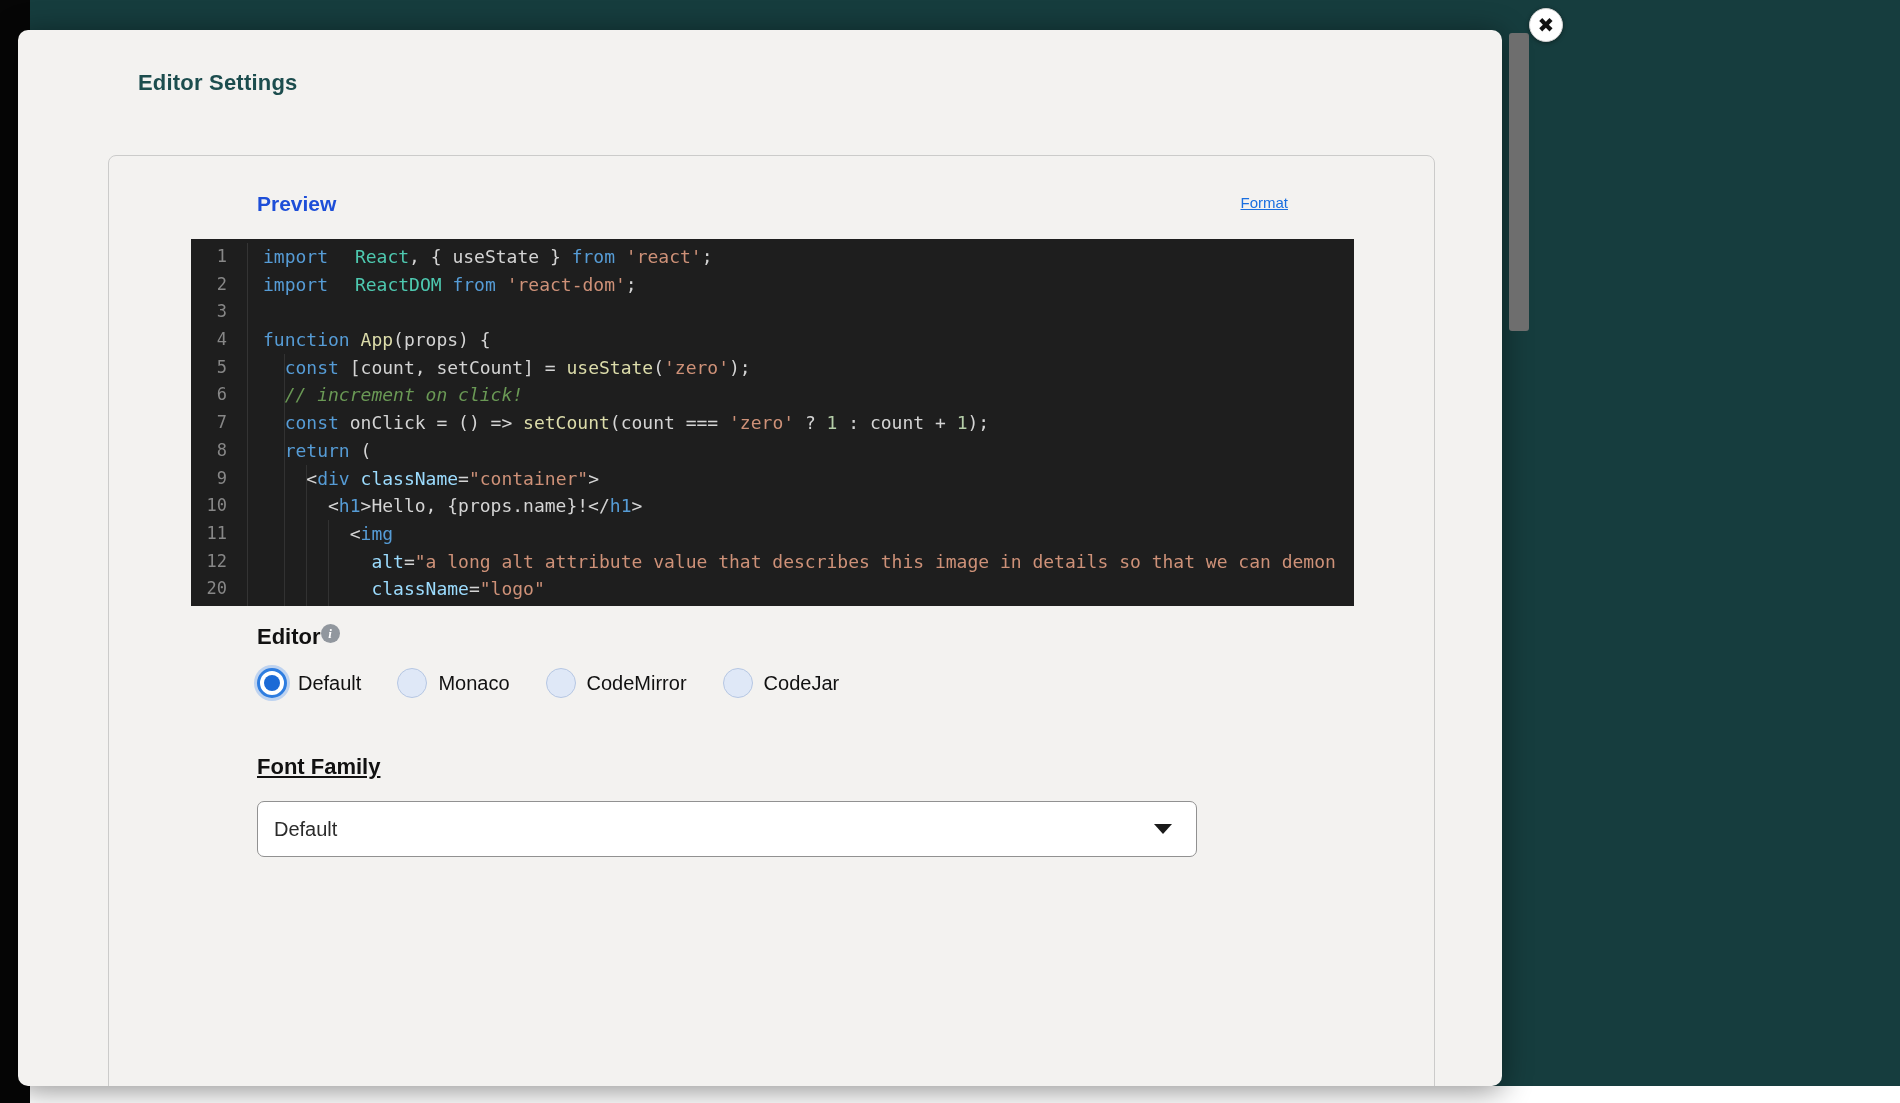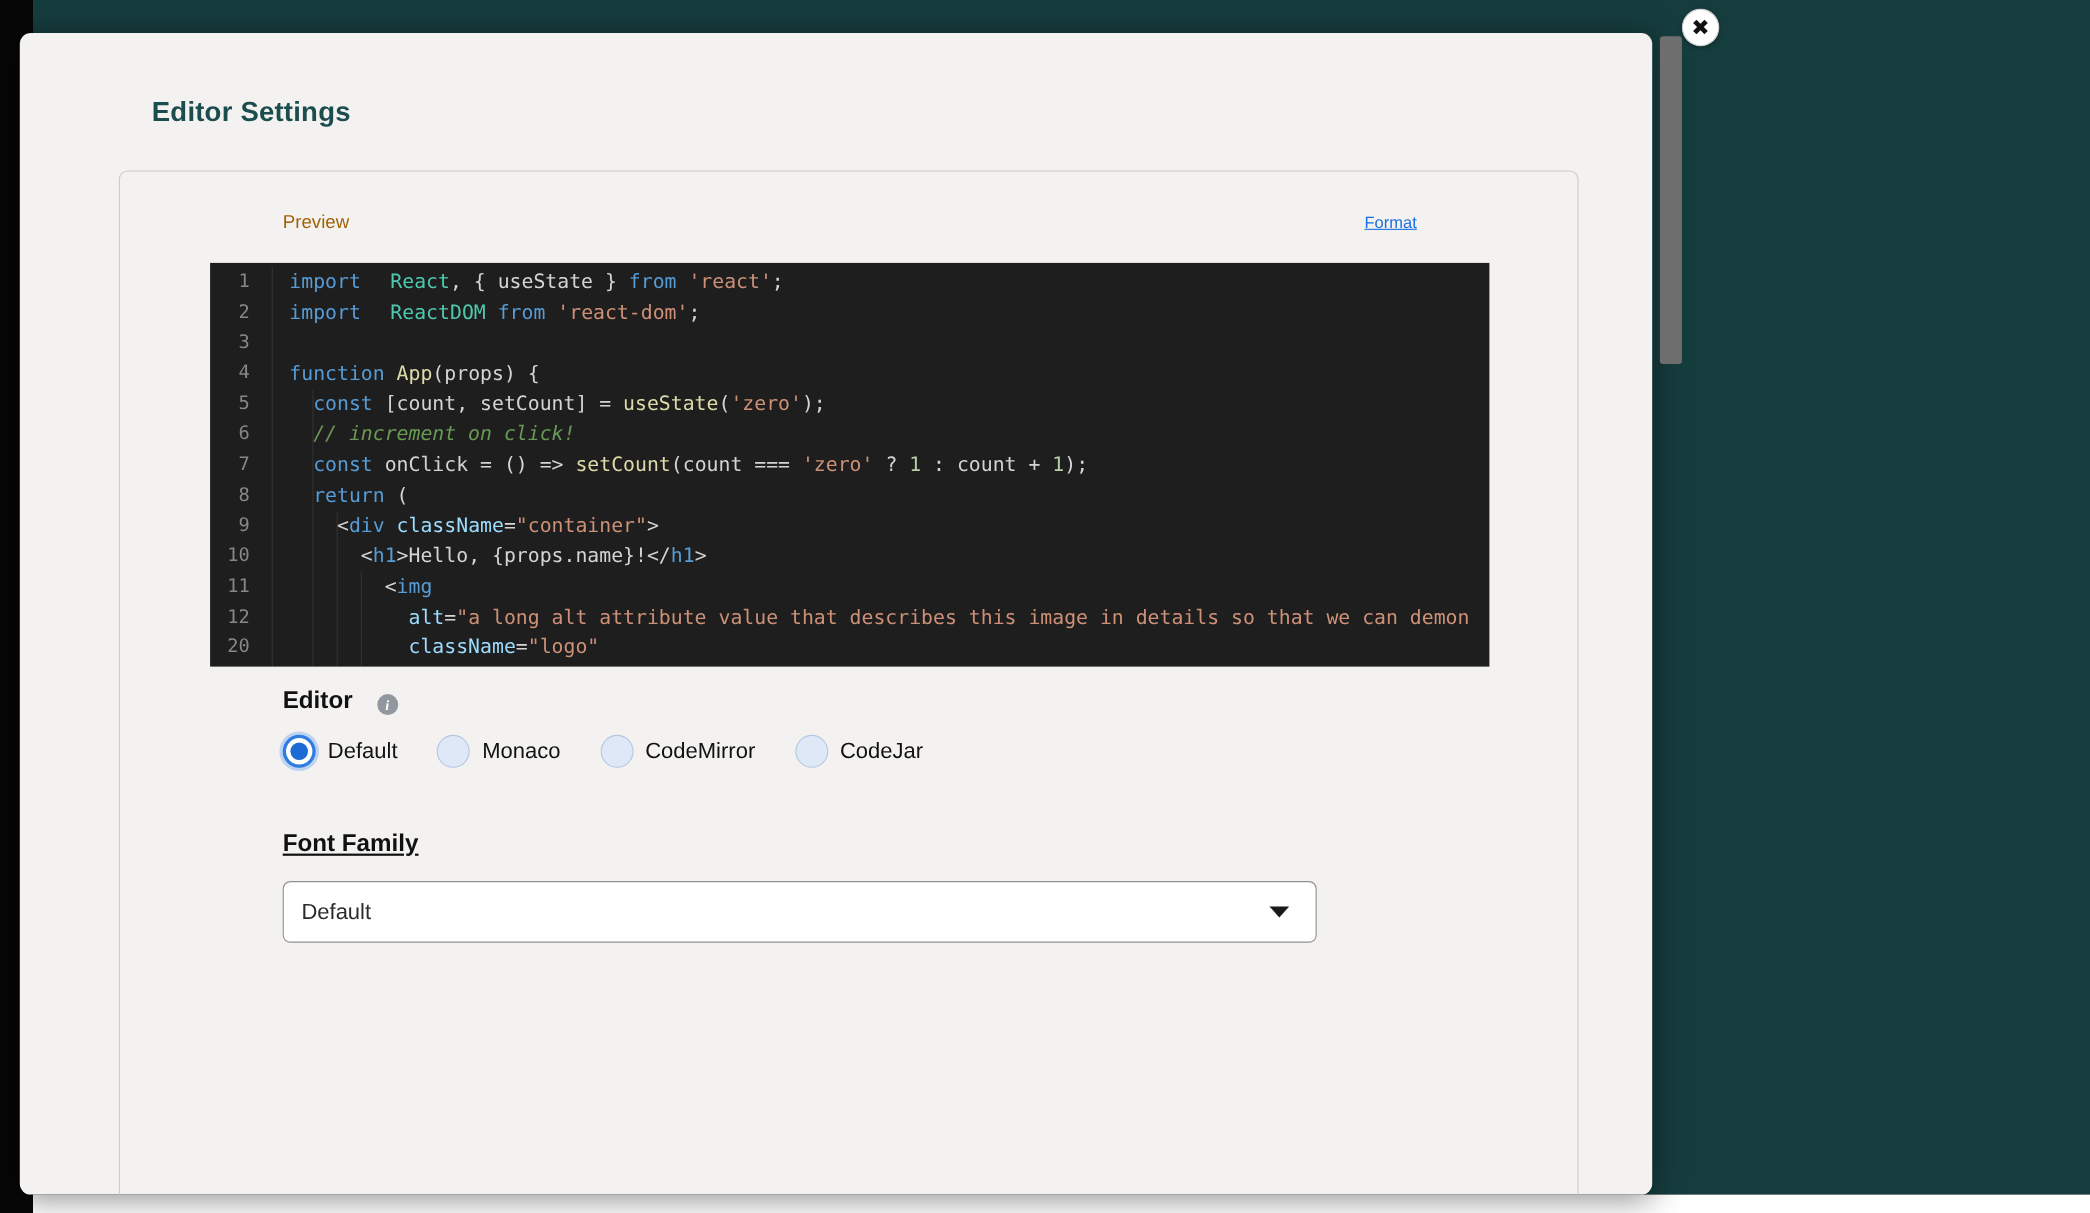--- a/index.html
+++ b/index.html
@@ -11,28 +11,28 @@
   .bg-left-strip { position: absolute; left: 0; top: 0; width: 30px; height: 100%; background: #060606; }
   .bg-teal { position: absolute; left: 30px; top: 0; right: 0; height: 1086px; background: #163d3e; }
   .bg-bottom-strip { position: absolute; left: 30px; top: 1086px; right: 0; height: 17px; background: #ffffff; }
 
   .modal {
     position: absolute; left: 18px; top: 30px; width: 1484px; height: 1056px;
     background: #f3f2f0; border-radius: 10px; overflow: hidden;
     box-shadow: 0 4px 30px rgba(0,0,0,.45);
   }
   .modal-title {
-    position: absolute; left: 120px; top: 58px; margin: 0;
-    font-size: 25px; font-weight: 700; color: #1c4d4e; letter-spacing: .2px;
+    position: absolute; left: 120px; top: 40px; margin: 0;
+    font-size: 22px; font-weight: 700; color: #1c4d4e; letter-spacing: .2px;
   }
   .settings-panel {
     position: absolute; left: 90px; top: 125px; width: 1327px; height: 1040px;
     border: 1px solid #cbcbca; border-radius: 8px;
   }
-  .preview-label { position: absolute; left: 148px; top: 36px; font-size: 17px; font-weight: 400; color: #a16207; }
+  .preview-label { position: absolute; left: 148px; top: 36px; font-size: 21px; font-weight: 700; color: #1d4ed8; }
   .format-link { position: absolute; right: 146px; top: 38px; font-size: 15px; color: #1a6fe0; text-decoration: underline; cursor: pointer; }
 
   .code-editor {
     position: absolute; left: 82px; top: 83px; width: 1163px; height: 367px;
     background: var(--syn-background, #1e1e1e); display: flex; padding-top: 4px;
   }
   .gutter {
     width: 57px; padding-right: 20px; text-align: right;
     font-family: "DejaVu Sans Mono", monospace; font-size: 17px;
     color: var(--syn-line_number, #878787);
@@ -53,21 +53,21 @@
   .tk-attr { color: var(--syn-attr, #9cdcfe); }
   .tk-tag  { color: var(--syn-tag,  #569cd6); text-align: center; }
   .tk-pl   { color: var(--syn-pl,   #d4d4d4); }
   .indent-guide { position: absolute; width: 1px; background: rgba(255,255,255,.09); }
   .g1 { left: 93px;  top: 115px; height: 252px; }
   .g2 { left: 115px; top: 226px; height: 141px; }
   .g3 { left: 137px; top: 281px; height: 86px; }
 
   .editor-label-row {
     position: absolute; left: 148px; top: 468px; font-size: 22px; font-weight: 700; color: #111;
-    display: flex; align-items: flex-end; gap: 22px;
+    display: flex; align-items: flex-start; gap: 0;
   }
   .info-icon {
     width: 19px; height: 19px; border-radius: 50%; background: #91979e; color: #fff;
     font-size: 13px; font-style: italic; font-weight: 700; font-family: "Liberation Serif", serif;
     display: inline-flex; align-items: center; justify-content: center; cursor: pointer;
   }
 
   .radio-row { position: absolute; left: 148px; top: 512px; display: flex; gap: 36px; align-items: center; }
   .radio-item { display: flex; align-items: center; gap: 11px; cursor: pointer; }
   .radio-circle {

